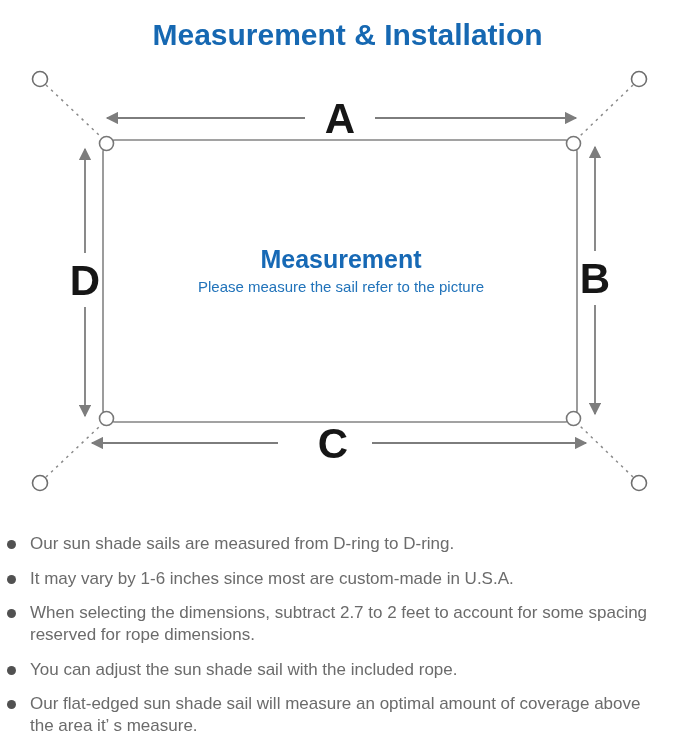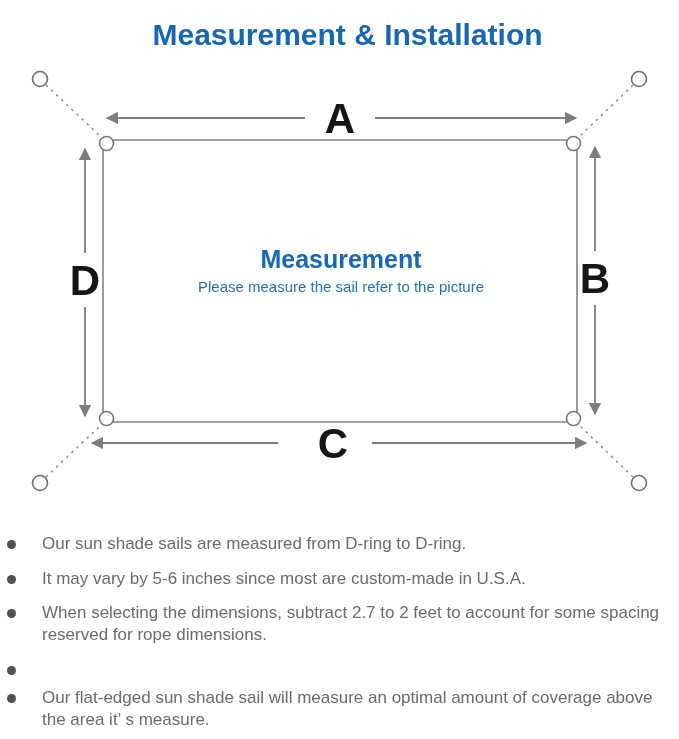--- a/index.html
+++ b/index.html
@@ -63,21 +63,21 @@
     width: 9px; height: 9px;
     margin: 7px 14px 0 0;
     border-radius: 50%;
     background: #515151;
   }
   .notes .txt {
     font-size: 17px;
     line-height: 22px;
     color: #6b6b6b;
   }
-  .notes .ln { display: block; white-space: nowrap; margin-left: 12px; }
+  .notes .ln { display: block; white-space: nowrap; }
 </style>
 </head>
 <body>
 
 <div class="page">
 
   <h1 class="title">Measurement &amp; Installation</h1>
 
   <svg class="diagram" width="679" height="460" viewBox="0 0 679 460" xmlns="http://www.w3.org/2000/svg">
     <defs>
@@ -126,32 +126,35 @@
   <ul class="notes">
     <li>
       <span class="dot"></span>
       <span class="txt">
         <span class="ln">Our sun shade sails are measured from D-ring to D-ring.</span>
       </span>
     </li>
     <li>
       <span class="dot"></span>
       <span class="txt">
-        <span class="ln">It may vary by 5-6 inches since most are custom-made in U.S.A.</span>
+        <span class="ln">It may vary by 1-6 inches since most are custom-made in U.S.A.</span>
       </span>
     </li>
     <li>
       <span class="dot"></span>
       <span class="txt">
         <span class="ln">When selecting the dimensions, subtract 2.7 to 2 feet to account for some spacing</span>
         <span class="ln">reserved for rope dimensions.</span>
       </span>
     </li>
     <li>
       <span class="dot"></span>
+      <span class="txt">
+        <span class="ln">You can adjust the sun shade sail with the included rope.</span>
+      </span>
     </li>
     <li>
       <span class="dot"></span>
       <span class="txt">
         <span class="ln">Our flat-edged sun shade sail will measure an optimal amount of coverage above</span>
         <span class="ln">the area it’ s measure.</span>
       </span>
     </li>
   </ul>
 

